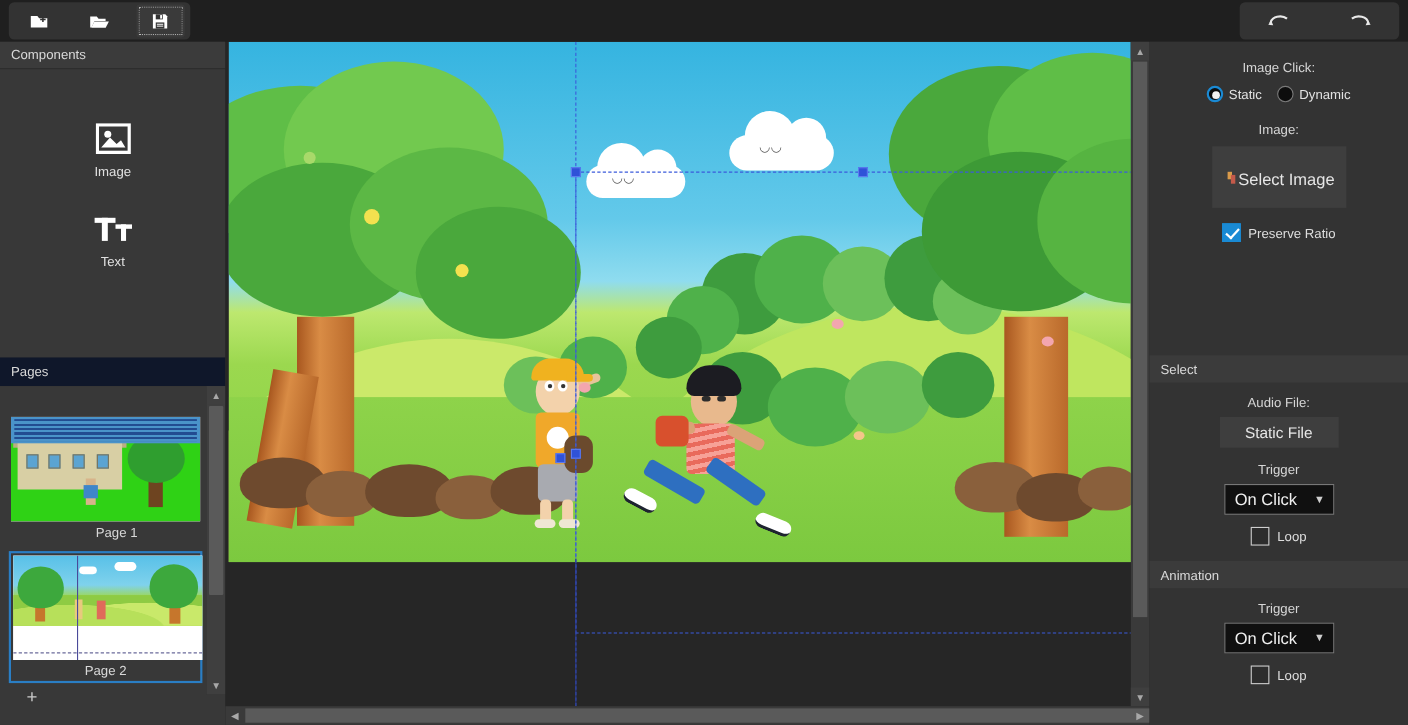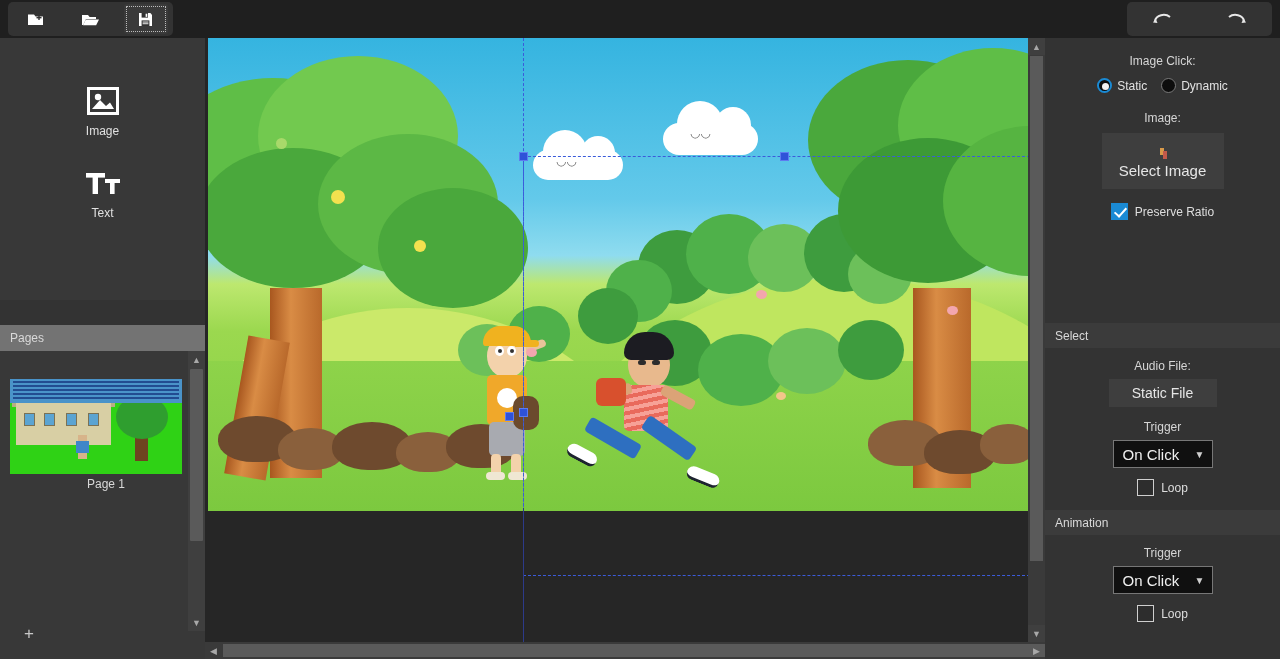--- a/index.html
+++ b/index.html
@@ -49,21 +49,21 @@
   }
   .comp-ico { width: 36px; height: 36px; display:flex; align-items:center; justify-content:center; }
   .comp-label { color: #e0e0e0; font-size: 12px; margin-top: 5px; }
   #comp-image  { top: 45px; }
   #comp-text   { top: 127px; }
   #comp-region { top: 207px; }
   .region-sq { width: 30px; height: 30px; background: #ffffff; border-radius: 6px; }
 
   .pages-header {
     position: absolute; left: 0; top: 287px; width: 205px; height: 26px;
-    background: #737373; color: #d9d9d9; font-size: 12px;
+    background: #0f172a; color: #d9d9d9; font-size: 12px;
     display: flex; align-items: center; padding-left: 10px;
   }
   .pages-body {
     position: absolute; left: 0; top: 313px; width: 205px; height: 308px;
     background: #383838;
   }
   .pages-scrollarea {
     position: absolute; left: 0; top: 0; width: 188px; height: 272px;
     overflow: hidden;
   }
@@ -242,21 +242,21 @@
   .radio.checked:after {
     content:""; position:absolute; left:3px; top:3px; width:7px; height:7px;
     border-radius:50%; background:#f2f2f2;
   }
   .radio-label { color:#e2e2e2; font-size:12px; }
   .btn-dark {
     background:#3e3e3e; color:#e6e6e6; font-size:15px;
     display:flex; align-items:center; justify-content:center; cursor:pointer;
     border: none;
   }
-  #select-image-btn { width: 122px; height: 56px; margin-top: 8px; flex-direction: column; padding-top:4px; }
+  #select-image-btn { width: 122px; height: 56px; margin-top: 8px; flex-direction: row; padding-top:4px; }
   .mini-thumb { width: 14px; height: 12px; margin-bottom: 2px; position:relative; overflow:hidden; }
   .mini-thumb .mt-a { position:absolute; left:4px; top:0; width:4px; height:7px; background:#d99a4a; }
   .mini-thumb .mt-b { position:absolute; left:7px; top:3px; width:4px; height:8px; background:#c45a4a; }
   #select-file-btn { width: 108px; height: 28px; margin-top: 6px; font-size:14px; }
   .check-row { display:flex; align-items:center; gap:7px; margin-top: 14px; cursor:pointer; }
   .checkbox {
     width: 17px; height: 17px; background:#2d2d2d; border: 1px solid #cfcfcf;
     position:relative;
   }
   .checkbox.checked { background: #1a8ad4; border-color:#1a8ad4; }
@@ -315,20 +315,21 @@
         <svg width="22" height="14" viewBox="0 0 22 14">
           <path d="M19 9 C18 3, 9 1, 4 5" stroke="#e8e8e8" stroke-width="2" fill="none"></path>
           <path d="M21 10.5 L16.5 11 L18.5 6.5 Z" fill="#e8e8e8"></path>
         </svg>
       </div>
     </div>
   </div>
 
   <div class="leftpanel">
 
+    <div class="panel-header">Components</div>
 
     <div class="components-body">
       <div class="comp-item" id="comp-text">
         <div class="comp-ico">
           <svg width="36" height="26" viewBox="0 0 36 26">
             <rect x="1" y="3" width="19" height="4.6" fill="#fff"></rect>
             <rect x="7.6" y="3" width="5.4" height="21" fill="#fff"></rect>
             <rect x="20" y="9" width="15" height="4" fill="#fff"></rect>
             <rect x="25" y="9" width="4.6" height="15" fill="#fff"></rect>
           </svg>
@@ -366,20 +367,38 @@
             <div class="p1-tree-k"></div>
             <div class="p1-tree-t"></div>
             <div class="p1-kid"></div>
             <div class="p1-kid2"></div>
             <div class="p1-sky"></div>
             <div class="p1-txt"></div>
           </div>
           <div class="page-caption">Page 1</div>
         </div>
 
+        <div class="page-card" id="page-card-2">
+          <div class="page-thumb">
+            <div class="p2-bot"></div>
+            <div class="p2-top"></div>
+            <div class="p2-hill"></div>
+            <div class="p2-tlk"></div>
+            <div class="p2-tl"></div>
+            <div class="p2-trk"></div>
+            <div class="p2-tr"></div>
+            <div class="p2-cl1"></div>
+            <div class="p2-cl2"></div>
+            <div class="p2-k1"></div>
+            <div class="p2-k2"></div>
+            <div class="p2-guide-v"></div>
+            <div class="p2-guide-h"></div>
+          </div>
+          <div class="page-caption">Page 2</div>
+        </div>
 
       </div>
 
       <div class="pages-vsb">
         <div class="sb-arrow">▲</div>
         <div class="pages-vsb-thumb"></div>
         <div class="sb-arrow pages-vsb-down">▼</div>
       </div>
 
       <div class="add-page-btn">+</div>

